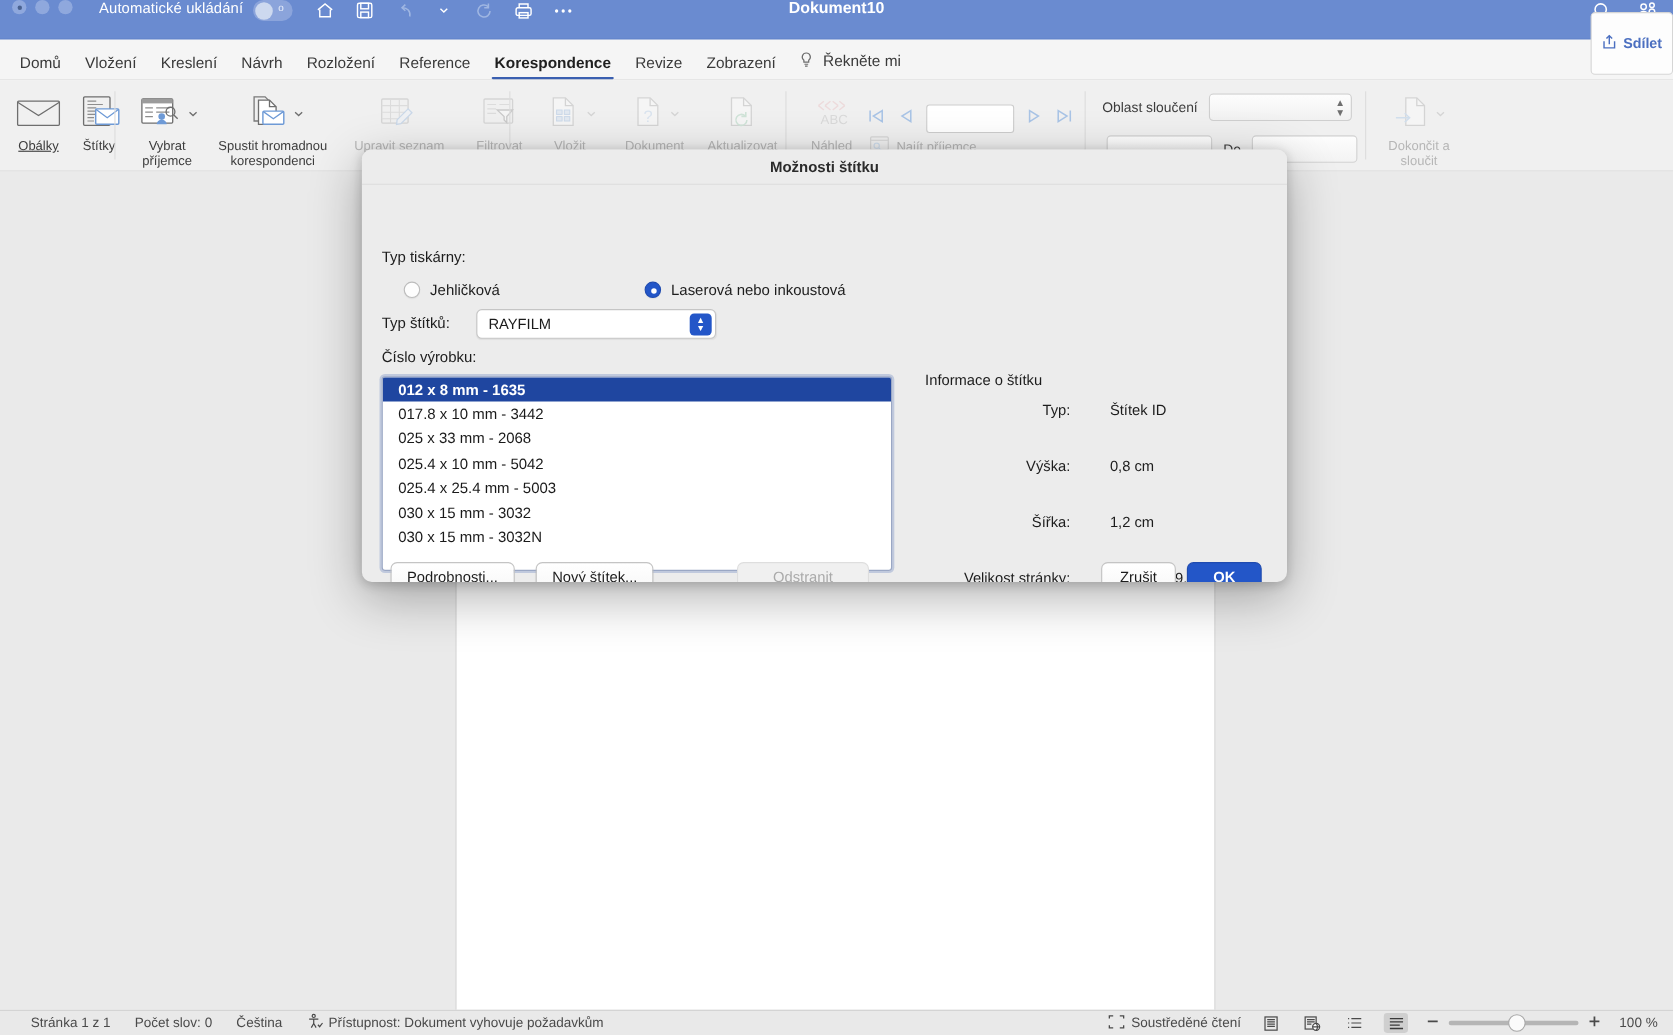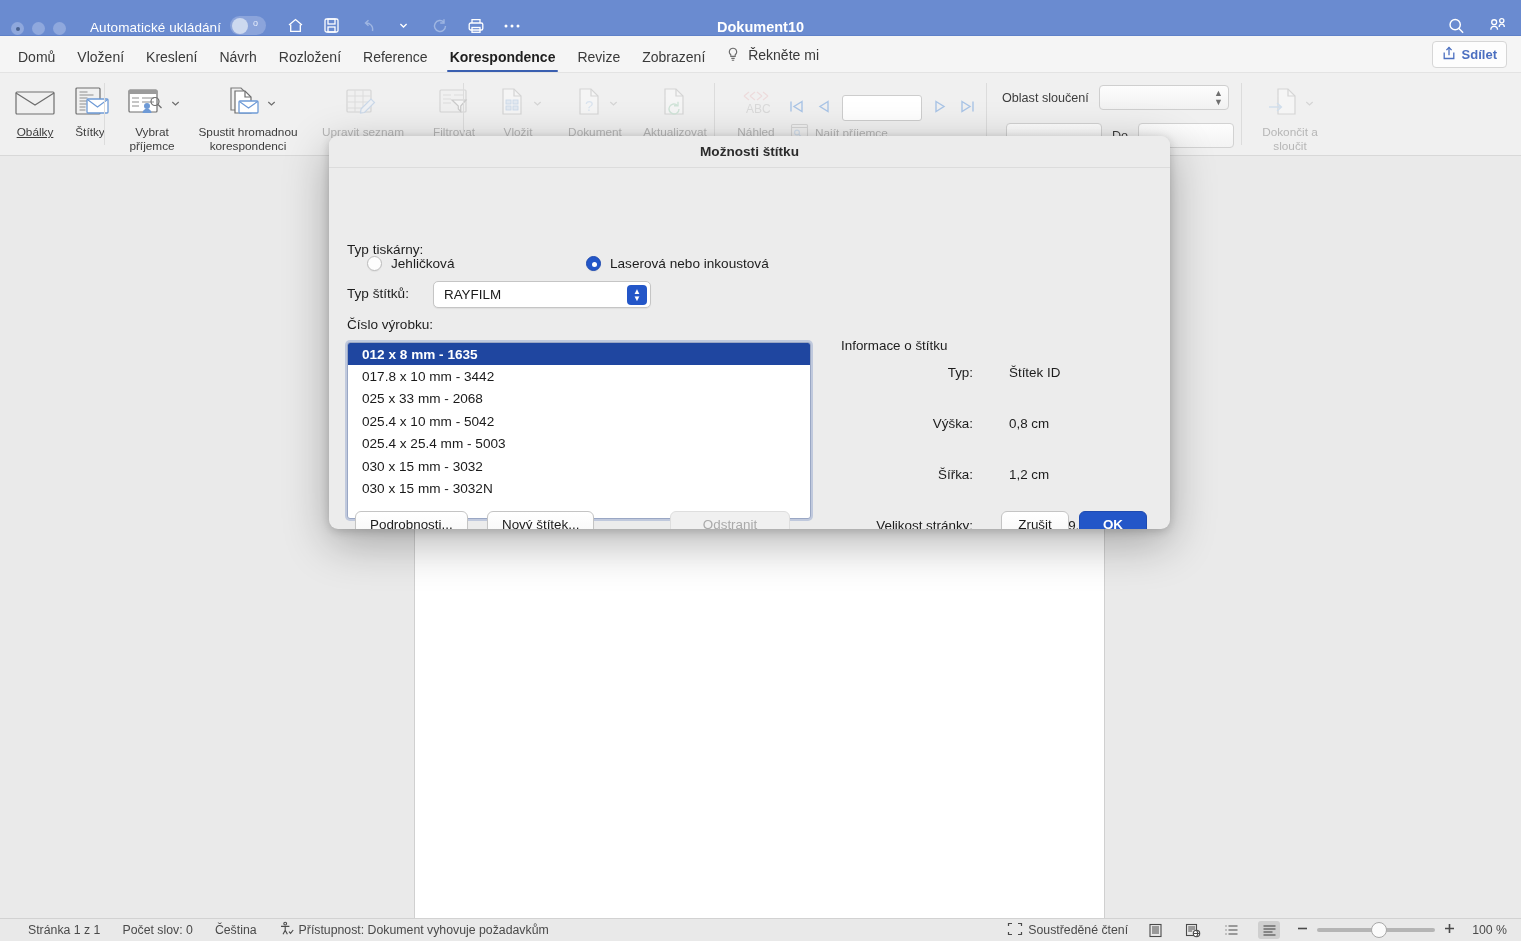--- a/index.html
+++ b/index.html
@@ -10,21 +10,21 @@
     overflow: hidden;
     background: #ffffff;
     -webkit-font-smoothing: antialiased;
   }
   #app { position: relative; width: 1521px; height: 941px; }
 
   
   .titlebar {
     position: absolute; top: 0; left: 0; width: 1521px; height: 36px;
     background: #6a8bd0;
-    display: flex; align-items: flex-end;
+    display: flex; align-items: flex-start;
     border-bottom: 1px solid #5f81c8;
   }
   .traffic { display: flex; align-items: center; gap: 8px; margin-left: 11px; }
   .tl { width: 13px; height: 13px; border-radius: 50%; background: #8fa8dd; position: relative; }
   .tl.first::after {
     content: ""; position: absolute; left: 4.5px; top: 4.5px;
     width: 4px; height: 4px; border-radius: 50%; background: #49618f;
   }
   .autosave-label {
     margin-left: 24px; color: #ffffff; font-size: 13.5px; letter-spacing: .1px;
@@ -61,24 +61,24 @@
     position: relative; cursor: default; white-space: nowrap;
   }
   .tab:first-child { margin-left: 7px; margin-top: 10px; }
   .tab.active { font-weight: 700; color: #1f1f1f; }
   .tab.active::after {
     content: ""; position: absolute; left: 8px; right: 8px; bottom: 0;
     height: 2.5px; background: #3a5fb0; border-radius: 1px;
   }
   .tab .bulb { display: inline-block; vertical-align: -2px; margin-right: 5px; }
   .share-btn {
-    position: absolute; right: 14px; bottom: 4px;
+    position: absolute; right: 0; bottom: 4px;
     display: flex; align-items: center; gap: 6px;
     border: 1px solid #d6d6d6; background: #fdfdfd; border-radius: 4px;
-    padding: 4px 9px; font-size: 13px; color: #4b6fc0; font-weight: 600;
+    padding: 19px 9px; font-size: 13px; color: #4b6fc0; font-weight: 600;
     cursor: default;
     justify-content: center;
   }
 
   
   .ribbon {
     position: absolute; top: 73px; left: 0; width: 1521px; height: 83px;
     background: #f0f0f0;
     border-bottom: 1px solid #d8d8d8;
     overflow: hidden;
@@ -612,21 +612,21 @@
       <span>100 %</span>
     </div>
   </div>
 
   <div class="dialog">
     <div class="dlg-titlebar">
       <span class="dlg-title">Možnosti štítku</span>
     </div>
     <div class="dlg-body">
 
-      <div class="lbl" style="position:absolute; left:18px; top:74px;">Typ tiskárny:</div>
+      <div class="lbl" style="position:absolute; left:18px; top:58px;">Typ tiskárny:</div>
 
       <div class="radio-row" style="position:absolute; left:38px; top:88px;">
         <span class="radio"></span>
         <span class="lbl" style="margin-left:9px;">Jehličková</span>
       </div>
 
       <div class="radio-row" style="position:absolute; left:257px; top:88px;">
         <span class="radio checked"></span>
         <span class="lbl" style="margin-left:9px;">Laserová nebo inkoustová</span>
       </div>

